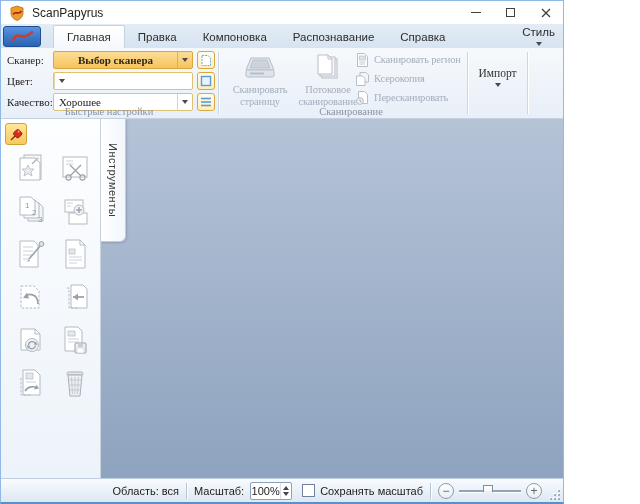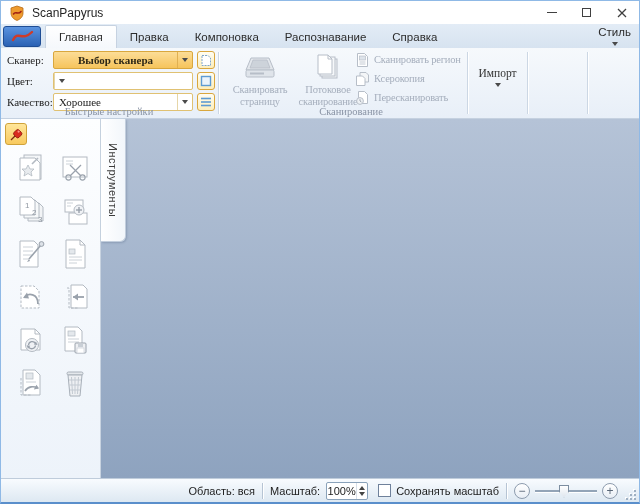--- a/index.html
+++ b/index.html
@@ -1,39 +1,39 @@
 <!DOCTYPE html>
 <html><head>
 <meta charset="utf-8">
 <style>
   * { margin:0; padding:0; box-sizing:border-box; }
   html,body { width:640px; height:504px; font-family:"Liberation Sans", sans-serif; }
   .window {
-    position:relative; width:640px; height:504px; background:#f0f4f9;
+    position:relative; width:564px; height:504px; background:#f0f4f9;
     border:1px solid #8fb9e6; border-bottom:2px solid #5a8fcb; overflow:hidden;
   }
   
   .titlebar { position:absolute; left:0; top:0; right:0; height:23px; background:#ffffff;
     display:flex; align-items:center; }
   .titlebar .appicon { margin-left:8px; width:16px; height:16px; flex:0 0 auto; }
   .titlebar .title { margin-left:7px; font-size:12px; color:#1f1f1f; }
   .win-controls { margin-left:auto; display:flex; height:23px; }
   .win-btn { width:35px; height:23px; display:flex; align-items:center; justify-content:center; cursor:default; }
   .min-glyph { width:10px; height:1px; background:#404040; display:block; }
   .max-glyph { width:9px; height:9px; border:1px solid #404040; display:block; }
   
   .tabrow { position:absolute; left:0; top:23px; right:0; height:24px;
     background:linear-gradient(#e3ecf6,#d7e3f0); display:flex; align-items:flex-end; }
   .app-button { width:38px; height:21px; margin:0 4px 0 2px; border-radius:3px;
     background:linear-gradient(#5a93e0,#2b62b4); border:1px solid #1f4d94;
     display:flex; align-items:center; justify-content:center; align-self:center; }
   .tab { height:23px; padding:0 13px; display:flex; align-items:center;
     font-size:11.5px; color:#2c2c2c; }
   .tab.active { background:linear-gradient(#ffffff,#f5f8fc); border:1px solid #c6d2e1;
-    border-bottom:none; border-radius:2px 2px 0 0; }
+    border-bottom:none; border-radius:2px 2px 0 0;margin-left:8px; }
   .style-btn { margin-left:auto; margin-right:8px; align-self:center; font-size:11.5px; color:#2c2c2c;
     display:flex; align-items:center; gap:4px;flex-direction:column; }
   .caret-down { width:0; height:0; border-left:3.5px solid transparent; border-right:3.5px solid transparent;
     border-top:4px solid #4a4a4a; display:inline-block; }
   
   .ribbon { position:absolute; left:0; top:47px; right:0; height:71px;
     background:linear-gradient(#f6f9fc,#e8eff8); border-bottom:1px solid #c5d1e0;font-family:Liberation Serif, serif; }
   .rsep { position:absolute; top:4px; bottom:4px; width:1px; background:#ccd7e4;
     box-shadow:1px 0 0 #ffffff; }
   .gcaption { position:absolute; bottom:1px; font-size:10.5px; color:#8a94a5; text-align:center; }

